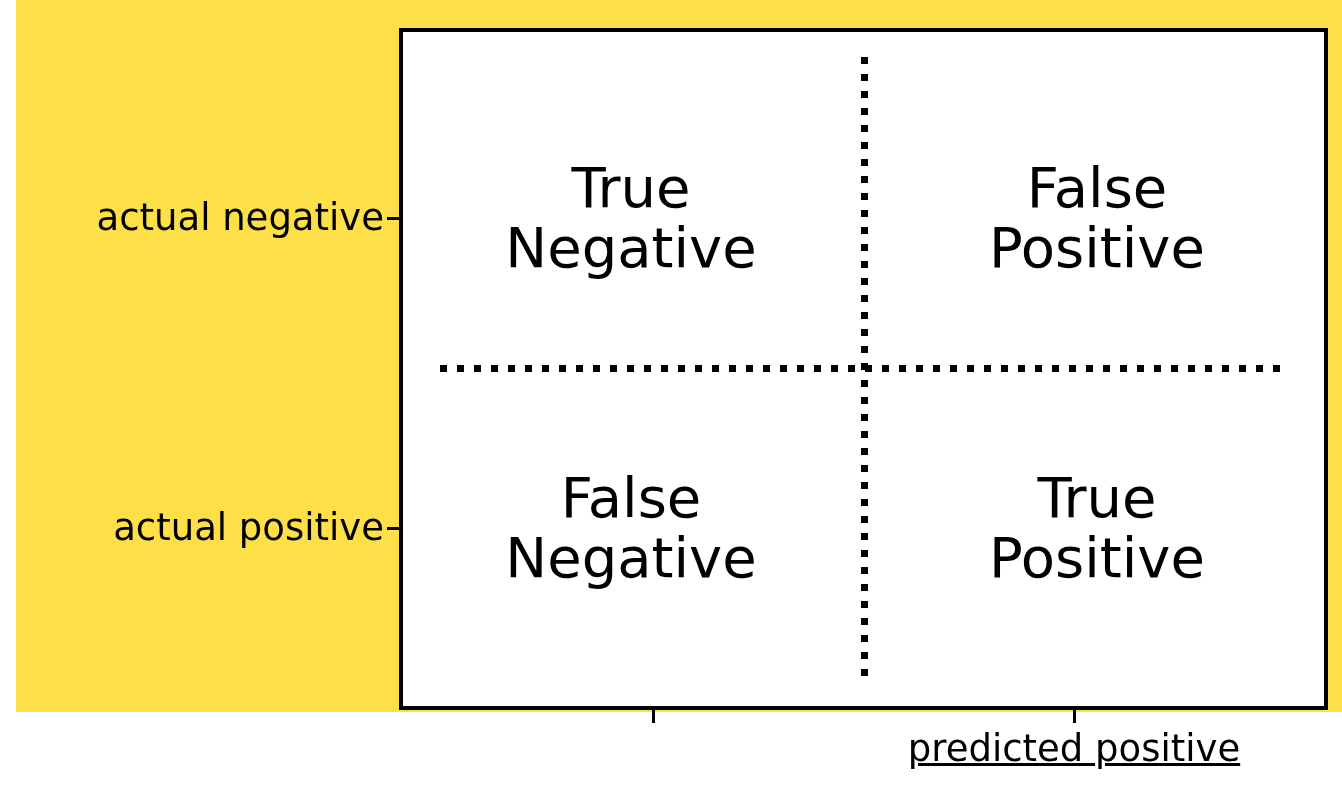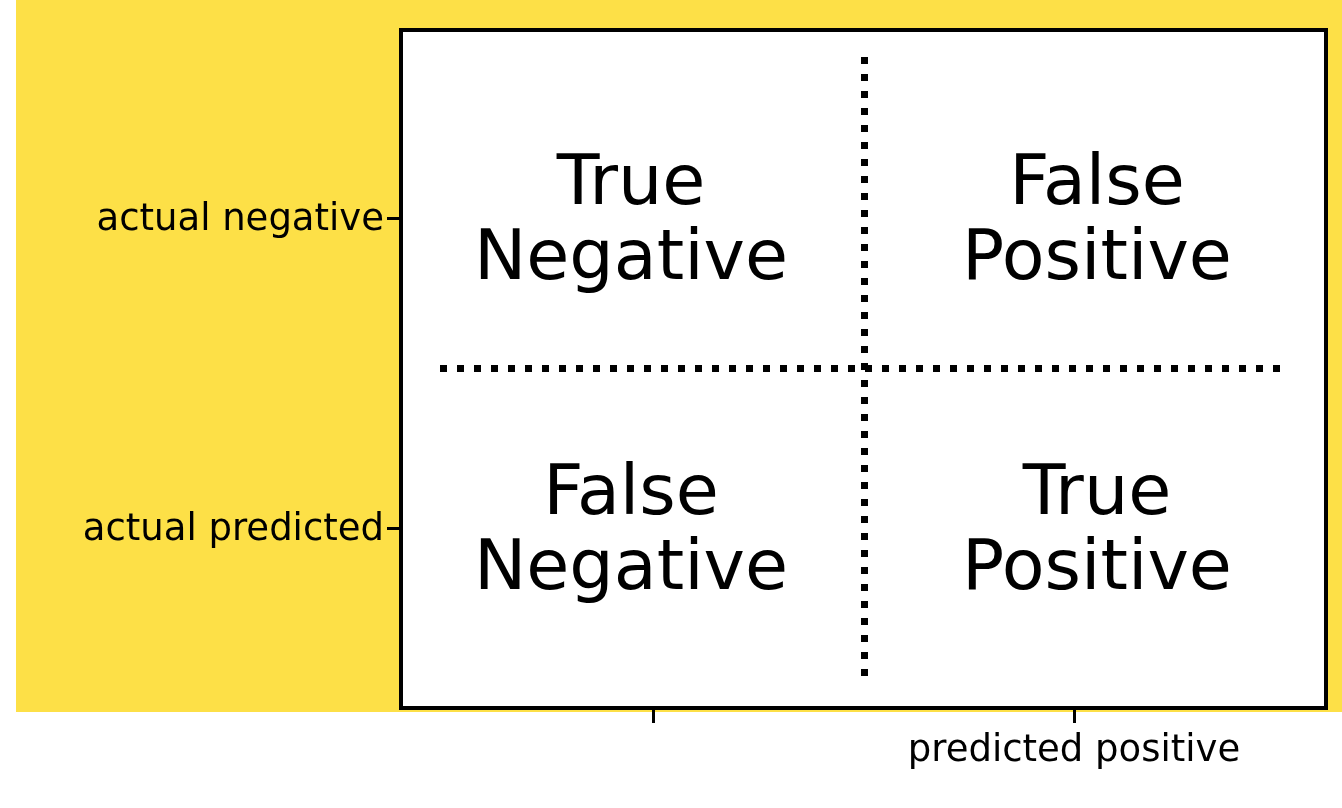--- a/index.html
+++ b/index.html
@@ -73,21 +73,21 @@
     position: absolute;
     top: 730px;
     font-size: 37px;
     line-height: 1;
     white-space: nowrap;
     text-align: center;
     color: #000000;
     transform: translateX(-50%);
   }
   .xtick-label.t0 { left: 637px; }
-  .xtick-label.t1 { left: 1058px; }
+  .xtick-label.t1 { left: 1058px; text-decoration: underline; }
 
   
   .divider-h {
     position: absolute;
     left: 424px;
     top: 365px;
     width: 848px;
     height: 7px;
     background-image: linear-gradient(to right, #000000 0 7px, rgba(0,0,0,0) 7px 17px);
     background-size: 17px 7px;
@@ -104,21 +104,21 @@
     background-repeat: repeat-y;
   }
 
   
   .cell {
     position: absolute;
     display: flex;
     align-items: center;
     justify-content: center;
     text-align: center;
-    font-size: 70px;
+    font-size: 56px;
     line-height: 1.07;
     color: #000000;
     white-space: pre-line;
   }
   .cell.q-tl { left: 400px;  top:  94px; width: 430px; height: 248px; }
   .cell.q-tr { left: 866px;  top:  94px; width: 430px; height: 248px; }
   .cell.q-bl { left: 400px;  top: 404px; width: 430px; height: 248px; }
   .cell.q-br { left: 866px;  top: 404px; width: 430px; height: 248px; }
 </style>
 </head>
@@ -127,21 +127,21 @@
 <div id="figure">
 
   <div class="axes-frame"></div>
 
   <div class="divider-h"></div>
   <div class="divider-v"></div>
 
   <div class="ytick t0"></div>
   <div class="ytick t1"></div>
   <div class="ytick-label t0">actual negative</div>
-  <div class="ytick-label t1">actual predicted</div>
+  <div class="ytick-label t1">actual positive</div>
 
   <div class="xtick t0"></div>
   <div class="xtick t1"></div>
   <div class="xtick-label t1">predicted positive</div>
 
   <div class="cell q-tl">True
 Negative</div>
   <div class="cell q-tr">False
 Positive</div>
   <div class="cell q-bl">False

